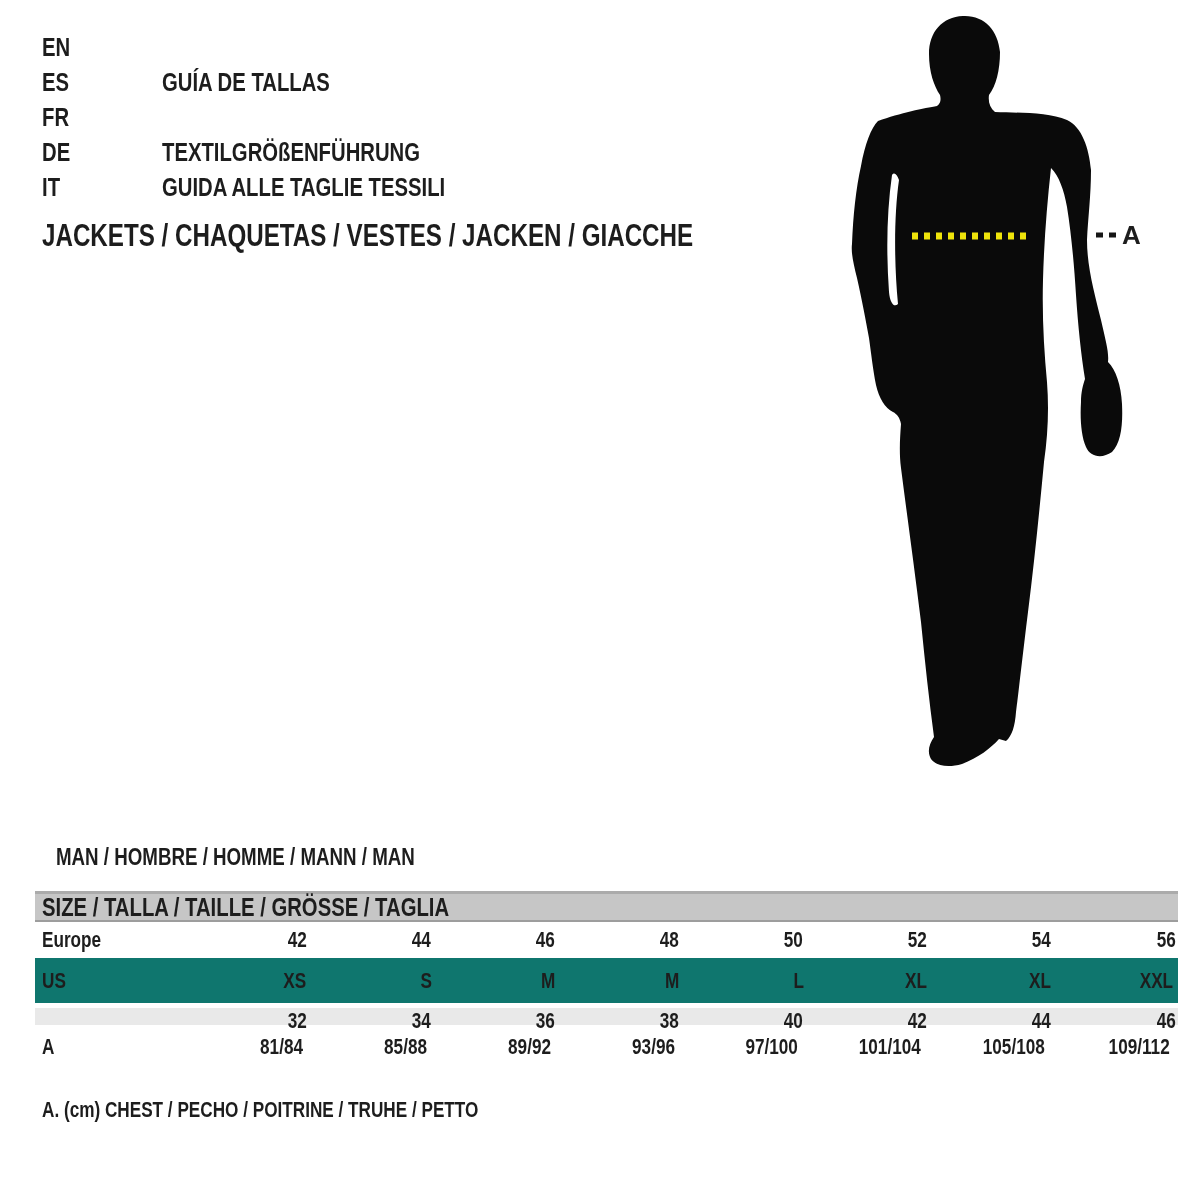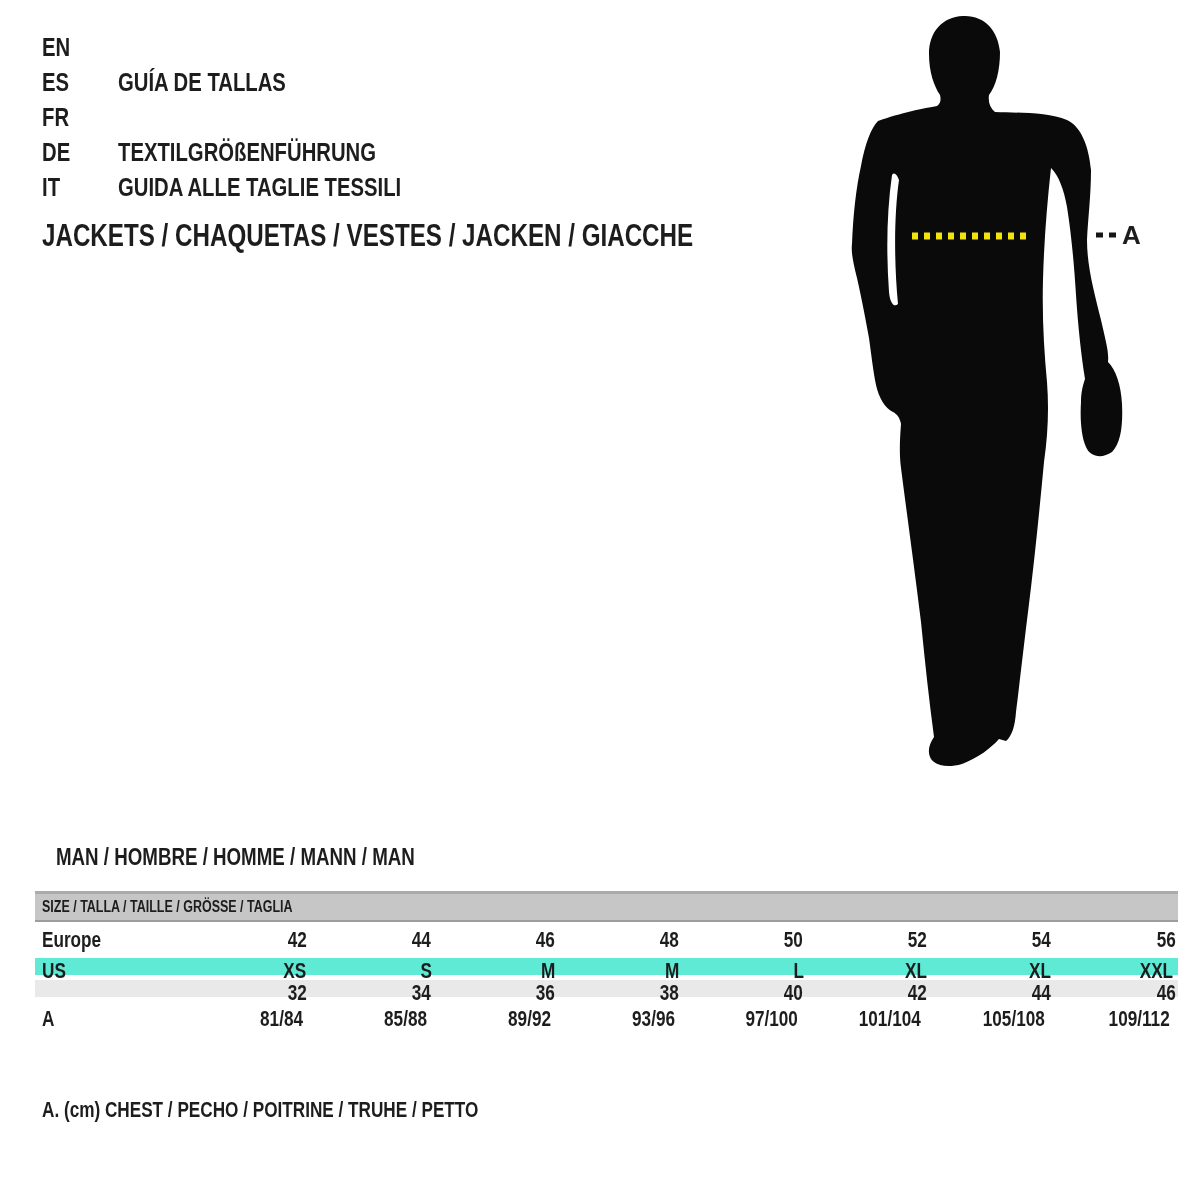--- a/index.html
+++ b/index.html
@@ -8,46 +8,46 @@
     background:#ffffff;color:#1d1d1d;
     font-family:"Liberation Sans","DejaVu Sans",sans-serif;
     font-weight:700;
   }
   
   .cnd{display:inline-block;transform:scaleX(0.78);transform-origin:0 50%;white-space:nowrap;}
   .cndc{display:inline-block;transform:scaleX(0.78);transform-origin:50% 50%;white-space:nowrap;}
 
   
   .lang-block{position:absolute;left:42px;top:30px;}
-  .lang-row{display:flex;height:35px;align-items:center;font-size:26px;}
+  .lang-row{display:flex;height:35px;align-items:center;font-size:26px;gap:44px;}
   .lang-code{width:76px;flex:0 0 76px;}
   
   .cat-block{position:absolute;left:42px;top:219px;}
   .cat-line{height:33px;font-size:31px;line-height:33px;}
 
   
   .figure-wrap{position:absolute;left:840px;top:0;width:300px;height:800px;}
   .figure-wrap svg{display:block;width:300px;height:800px;}
   .chest-label{position:absolute;left:1122px;top:222px;font-size:26px;line-height:1;}
 
   
   .man-title{position:absolute;left:56px;top:843px;font-size:24px;}
 
   
   .size-table{position:absolute;left:35px;top:891px;width:1143px;}
   .st-header{
     height:26px;background:#c6c6c6;
     border-top:3px solid #ababab;border-bottom:2px solid #9d9d9d;
-    display:flex;align-items:center;padding-left:7px;font-size:16px;
+    display:flex;align-items:center;padding-left:7px;font-size:26px;
   }
   .st-row{display:grid;grid-template-columns:150px repeat(8,1fr);align-items:center;font-size:22px;}
   .st-row .lbl{padding-left:7px;text-align:left;}
   .st-row .val{text-align:right;}
   .row-europe{height:36px;background:#ffffff;}
-  .row-us{height:17px;background:#5eead4;}
+  .row-us{height:45px;background:#0f766e;}
   .row-gap1{height:5px;background:#ffffff;}
   .row-alt{height:17px;background:#e9e9e9;}
   .row-gap2{height:6px;background:#ffffff;}
   .row-a{height:32px;background:#ffffff;}
 
   
   .footnote{position:absolute;left:42px;top:1097px;font-size:22px;}
 </style>
 </head>
 <body>

